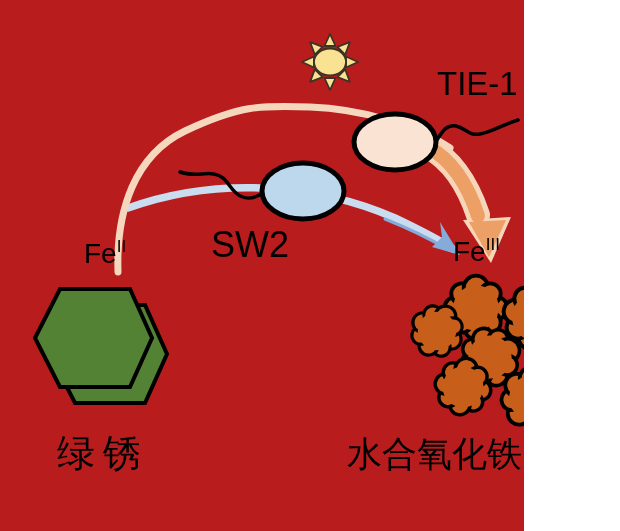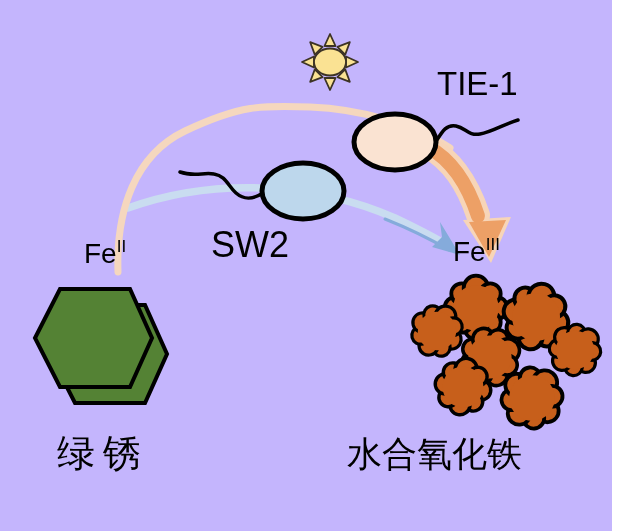--- a/index.html
+++ b/index.html
@@ -1,16 +1,16 @@
 <!DOCTYPE html>
 <html style="--sun-fill: #FAE293; --sun-outline: #3d3325; --tie1-cell-fill: #FAE3D2; --sw2-cell-fill: #BDD7EC; --tie1-arc-light: #F5D7BE; --tie1-arrow: #EDA066; --tie1-arrow-halo: #F7D5B8; --sw2-arc-light: #C9DCF0; --sw2-arrow-dark: #85ABDB; --green-rust-fill: #548234; --iron-oxide-fill: #C75F1B; --outline: #000000;"><head>
 <meta charset="utf-8">
 <style>
   html,body{margin:0;padding:0;background:#fff;}
-  #stage{position:relative;width:612px;height:531px;background:#c4b5fd;overflow:hidden;
+  #stage{position:relative;width:524px;height:531px;background:#b91c1c;overflow:hidden;
          font-family:"Liberation Sans",sans-serif;}
   svg{display:block;}
   text{fill:#000;}
   .latin{font-family:"Liberation Sans",sans-serif;}
   .cjk{font-family:"Liberation Serif","DejaVu Serif",serif;}
 </style>
 </head>
 <body>
 
 <div id="stage">

